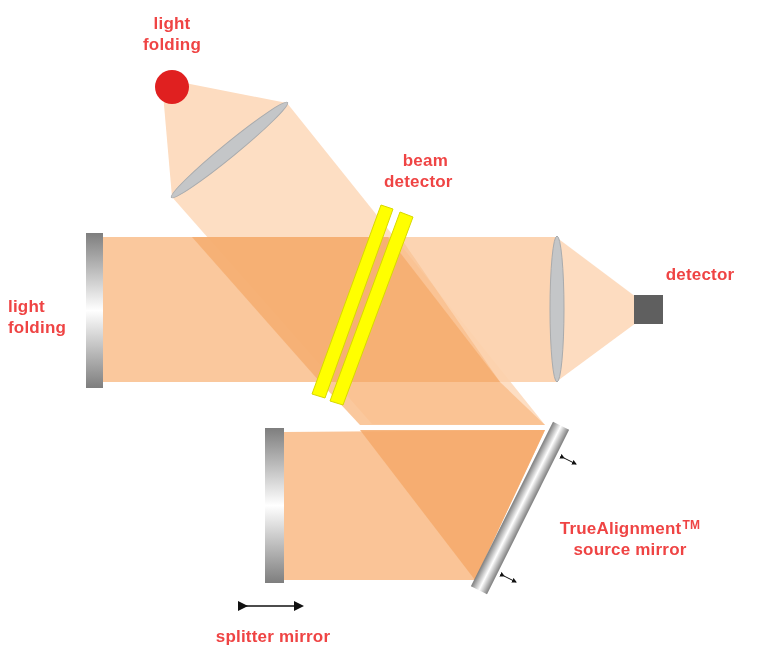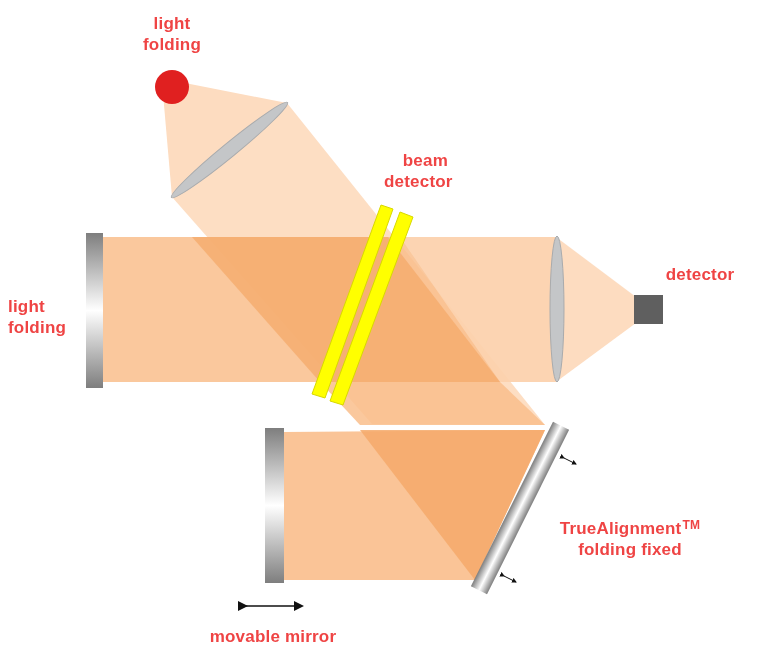--- a/index.html
+++ b/index.html
@@ -126,16 +126,16 @@
 
 <div class="label" id="lbl-detector">detector</div>
 
 <div class="label" id="lbl-fixed-mirror">
   <span class="line">light</span>
   <span class="line">folding</span>
 </div>
 
 <div class="label" id="lbl-folding-mirror">
   <span class="line"><span>TrueAlignment</span><sup>TM</sup></span>
-  <span class="line">folding fixed</span>
+  <span class="line">source mirror</span>
 </div>
 
-<div class="label" id="lbl-movable-mirror">movable mirror</div>
+<div class="label" id="lbl-movable-mirror">splitter mirror</div>
 
 </body></html>

